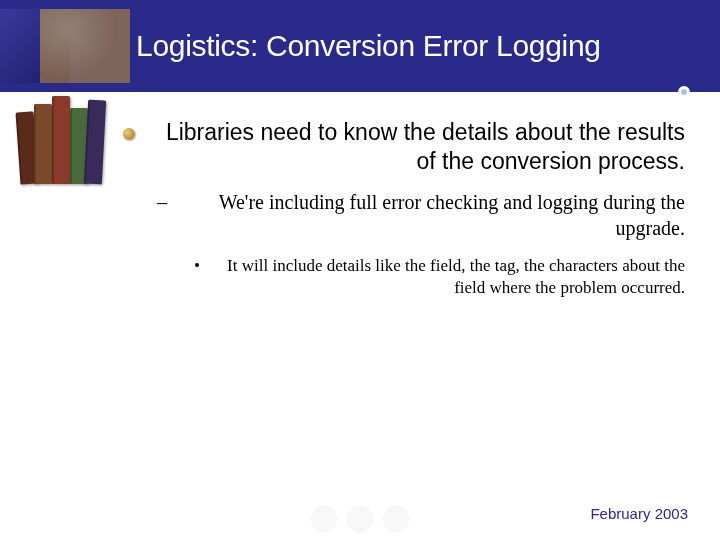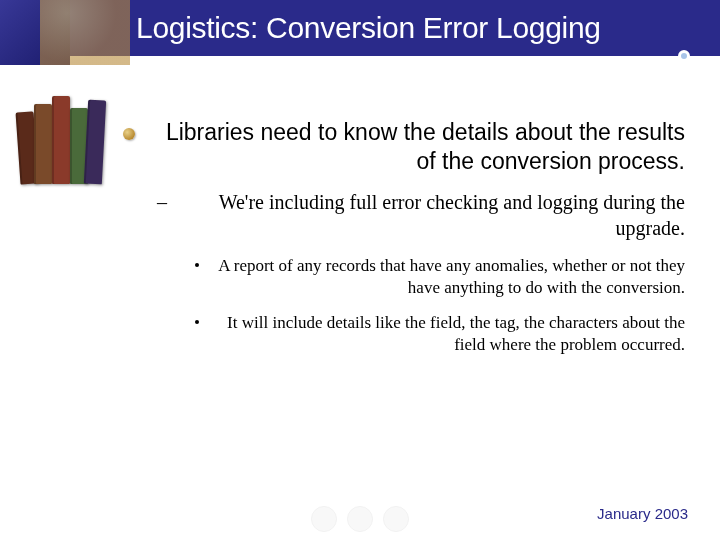--- a/index.html
+++ b/index.html
@@ -6,21 +6,21 @@
   body {
     width: 720px;
     height: 540px;
     background: #ffffff;
     font-family: Georgia, 'Times New Roman', serif;
     position: relative;
     overflow: hidden;
   }
   .header {
     width: 100%;
-    height: 56px;
+    height: 92px;
     background: #2a2a8a;
     position: relative;
     display: flex;
     align-items: center;
   }
   .header-img {
     width: 130px;
     height: 74px;
     position: relative;
     flex-shrink: 0;
@@ -206,28 +206,24 @@
   <div class="main-point">
     <span class="main-bullet"></span>
     <span>Libraries need to know the details about the results of the conversion process.</span>
   </div>
   <div class="sub1">
     <span class="sub1-dash">–</span>
     <span>We're including full error checking and logging during the upgrade.</span>
   </div>
   <div class="sub2">
     <span class="sub2-dot"></span>
-    <span>A report of any records that have any anomalies, whether or not they have anything to do with the conversion.</span>
-  </div>
-  <div class="sub2">
-    <span class="sub2-dot"></span>
     <span>It will include details like the field, the tag, the characters about the field where the problem occurred.</span>
   </div>
 </div>
 
 <div class="footer">
   <div class="footer-dots">
     <div class="d"></div>
     <div class="d"></div>
     <div class="d"></div>
   </div>
-  <div class="footer-right">January 2003</div>
+  <div class="footer-right">February 2003</div>
 </div>
 
 </body></html>

